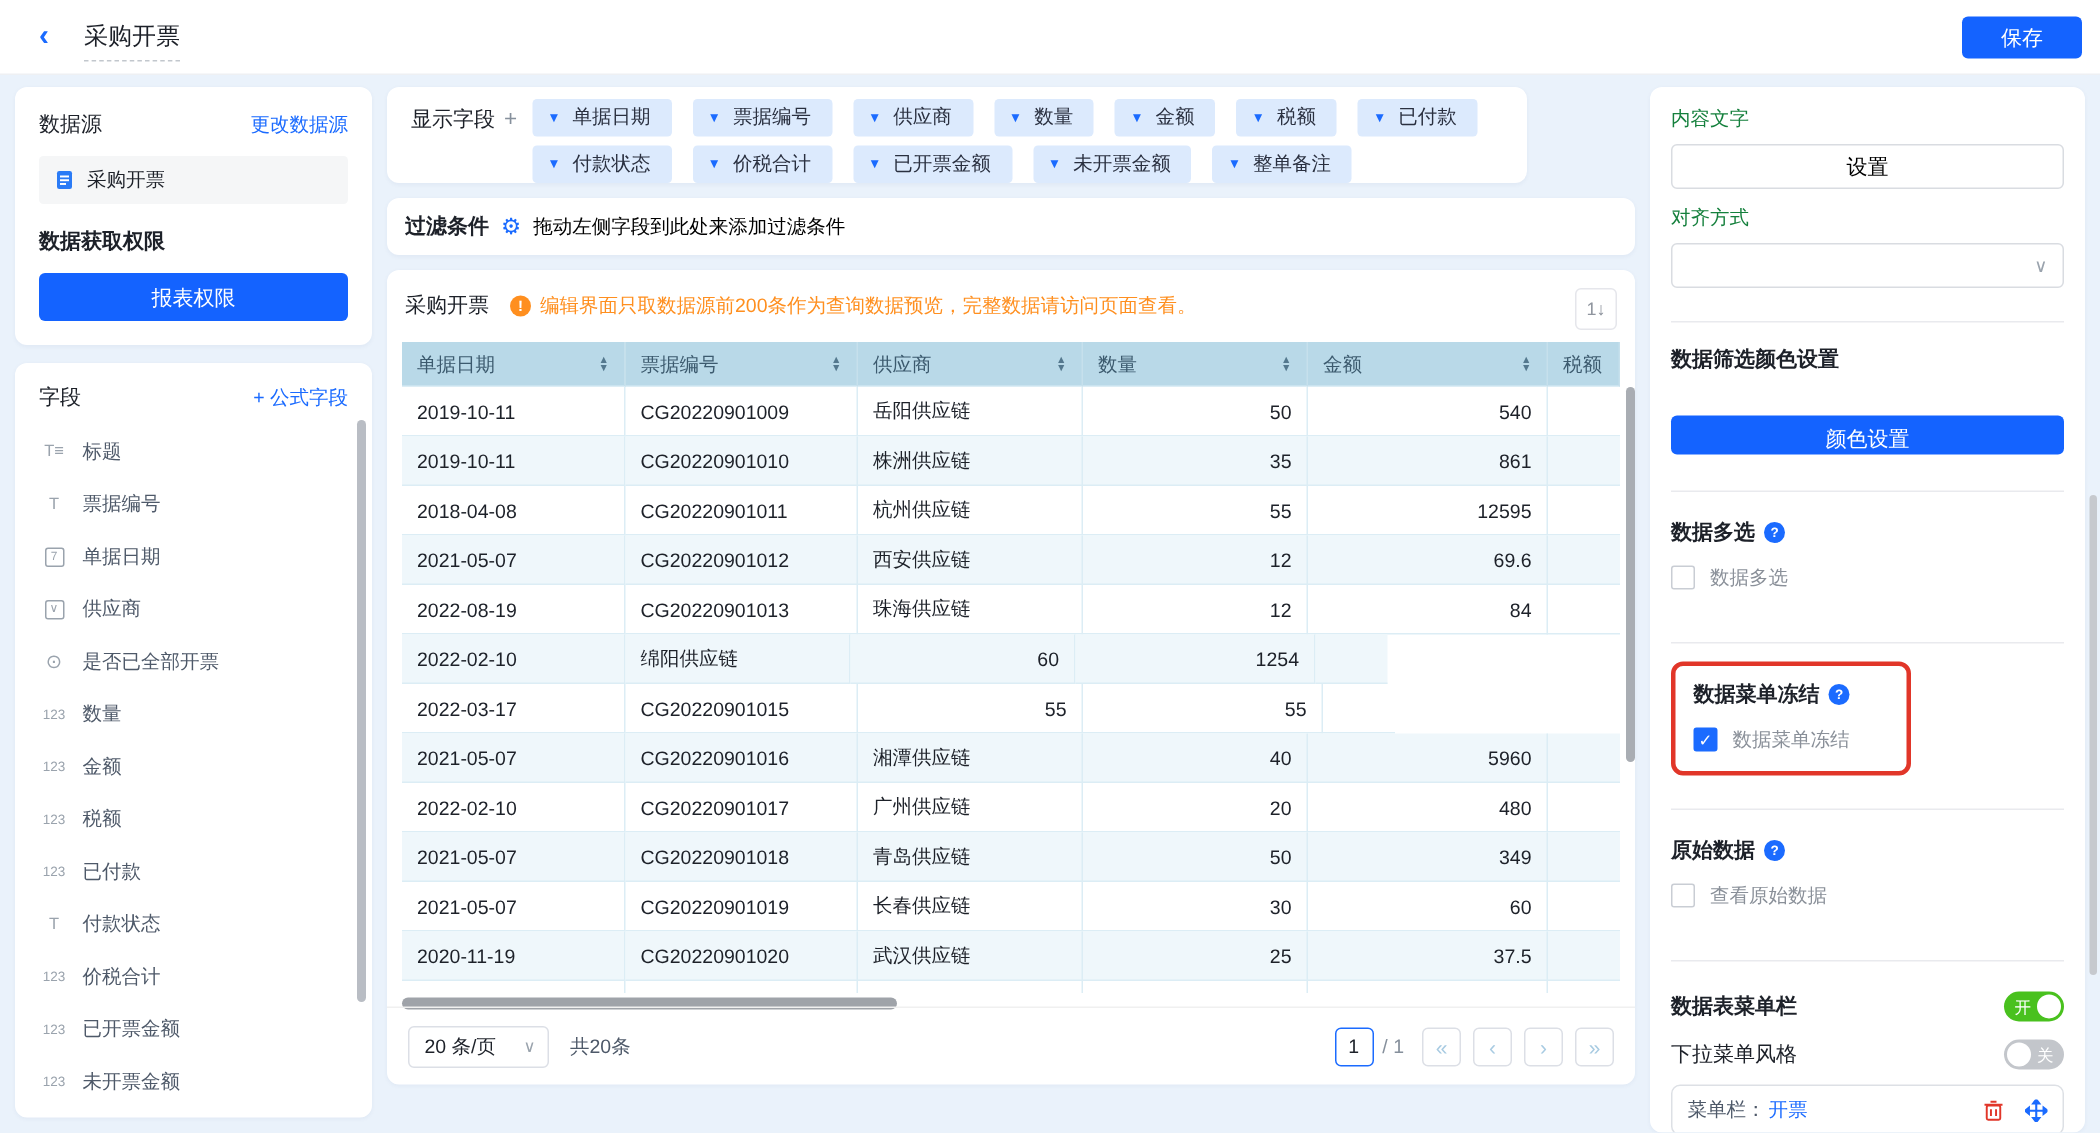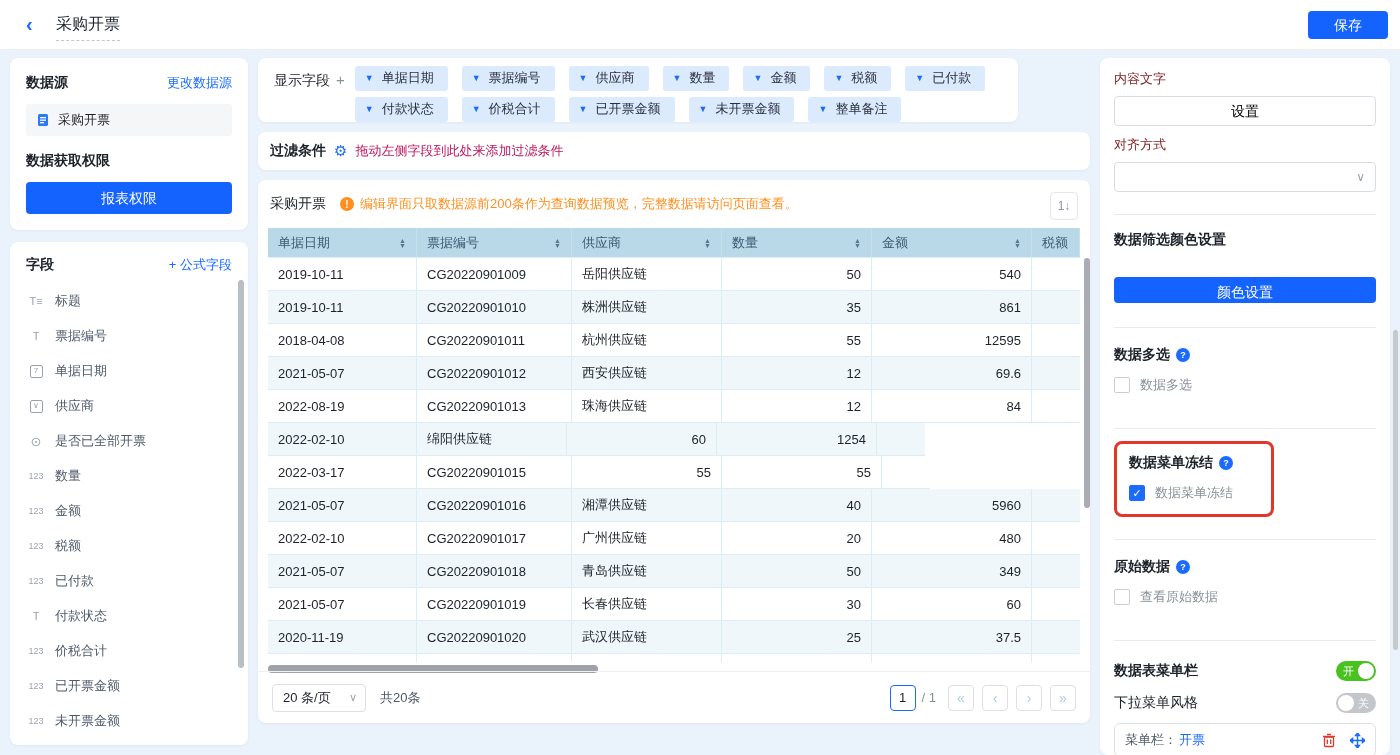--- a/index.html
+++ b/index.html
@@ -10,21 +10,21 @@
 
   
   .topbar { position:absolute; top:0; left:0; width:1400px; height:50px; background:#fff; border-bottom:1px solid #eef0f3; z-index:5; }
   .back { position:absolute; left:26px; top:13px; color:#1b6bff; font-size:20px; font-weight:bold; cursor:pointer; }
   .doc-title { position:absolute; left:56px; top:14px; font-size:16px; padding-bottom:5px; border-bottom:1px dashed #c2c7cd; }
   .save-btn { position:absolute; right:12px; top:11px; width:80px; height:28px; background:#1463ff; color:#fff; font-size:14px; border:none; border-radius:4px; text-align:center; line-height:28px; cursor:pointer; }
 
   
   .ds-card { left:10px; top:58px; width:238px; height:172px; padding:16px; }
   .panel-head { display:flex; justify-content:space-between; align-items:center; }
-  .panel-title { font-size:14px; font-weight:bold; }
+  .panel-title { font-size:14px; font-weight:normal; }
   .blue-link { font-size:13px; color:#1b6bff; cursor:pointer; }
   .ds-selected { margin-top:12px; height:32px; background:#f5f6f7; border-radius:3px; display:flex; align-items:center; gap:8px; padding:0 10px; font-size:13px; }
   .perm-title { margin-top:16px; font-size:14px; font-weight:bold; }
   .blue-btn { margin-top:12px; width:100%; height:32px; background:#1463ff; color:#fff; font-size:14px; border:none; border-radius:4px; text-align:center; line-height:32px; cursor:pointer; }
 
   .fields-card { left:10px; top:242px; width:238px; height:503px; padding:14px 16px; overflow:hidden; }
   .fields-list { margin-top:18px; }
   .field-item { display:flex; align-items:center; gap:9px; font-size:13px; color:#4e5969; margin-bottom:17px; cursor:pointer; }
   .f-icon { width:20px; color:#9aa3ad; font-size:11px; display:inline-flex; align-items:center; justify-content:center; flex:none; }
   .f-icon .boxed { display:inline-flex; align-items:center; justify-content:center; width:13px; height:13px; border:1px solid #9aa3ad; border-radius:2px; font-size:8px; line-height:1; }
@@ -35,21 +35,21 @@
   .chips-card { left:258px; top:58px; width:760px; height:64px; padding:8px 10px; display:flex; }
   .chips-label { font-size:14px; padding:5px 10px 0 6px; white-space:nowrap; }
   .chips-label .plus { color:#86909c; margin-left:6px; font-size:15px; }
   .chip-row { display:flex; margin-bottom:6px; }
   .chip { display:inline-flex; align-items:center; gap:8px; background:#dceafd; border-radius:3px; padding:3px 14px 4px 10px; margin-right:14px; font-size:13px; color:#2a3040; cursor:pointer; white-space:nowrap; }
   .chip .caret { color:#1b6bff; font-size:9px; }
 
   .filter-card { left:258px; top:132px; width:832px; height:38px; display:flex; align-items:center; gap:8px; padding:0 12px; }
   .filter-title { font-size:14px; font-weight:bold; }
   .gear { color:#1b6bff; font-size:15px; }
-  .filter-ph { font-size:13px; color:#be185d; }
+  .filter-ph { font-size:13px; color:#000000; }
 
   .table-card { left:258px; top:180px; width:832px; height:543px; }
   .tc-head { position:absolute; top:15px; left:12px; display:flex; align-items:center; gap:14px; }
   .tc-title { font-size:14px; }
   .warn { display:flex; align-items:center; gap:6px; font-size:13px; color:#ff8f1f; }
   .warn-ic { width:14px; height:14px; border-radius:50%; background:#ff8f1f; color:#fff; font-size:10px; font-weight:bold; display:inline-flex; align-items:center; justify-content:center; flex:none; }
   .sort-box { position:absolute; top:12px; right:12px; width:28px; height:28px; border:1px solid #e5e6eb; border-radius:4px; display:flex; align-items:center; justify-content:center; color:#8f959e; font-size:12px; cursor:pointer; }
 
   .grid-wrap { position:absolute; top:48px; left:10px; width:812px; height:434px; overflow:hidden; }
   .g-row { display:flex; }
@@ -67,21 +67,21 @@
   .pg-select { width:94px; height:28px; border:1px solid #dcdfe6; border-radius:4px; display:flex; align-items:center; justify-content:space-between; padding:0 8px 0 10px; font-size:13px; cursor:pointer; }
   .pg-select .chev { color:#9aa3ad; font-size:11px; }
   .pg-total { font-size:13px; color:#4e5969; margin-left:14px; }
   .pg-right { display:flex; align-items:center; }
   .pg-page { width:26px; height:26px; border:1px solid #1b6bff; border-radius:4px; text-align:center; line-height:24px; font-size:13px; }
   .pg-of { font-size:13px; color:#86909c; margin:0 4px 0 6px; }
   .pg-btn { width:26px; height:26px; border:1px solid #dcdfe6; border-radius:4px; margin-left:8px; display:flex; align-items:center; justify-content:center; color:#a8cbe2; font-size:14px; cursor:pointer; background:#fff; }
 
   
   .set-card { left:1100px; top:58px; width:290px; height:697px; padding:12px 14px; overflow:hidden; }
-  .s-label { font-size:13px; color:#7f1d1d; }
+  .s-label { font-size:13px; color:#15803d; }
   .outline-btn { margin-top:8px; width:100%; height:30px; border:1px solid #d9dce1; border-radius:4px; background:#fff; font-size:14px; text-align:center; line-height:28px; cursor:pointer; }
   .s-select { margin-top:8px; width:100%; height:30px; border:1px solid #d9dce1; border-radius:4px; display:flex; align-items:center; justify-content:flex-end; padding:0 10px; color:#9aa3ad; font-size:12px; cursor:pointer; }
   .divider { border-top:1px solid #e9eaee; margin-top:22px; }
   .sec-title { display:flex; align-items:center; gap:6px; font-size:14px; font-weight:bold; }
   .help { width:14px; height:14px; border-radius:50%; background:#1b6bff; color:#fff; font-size:9px; font-weight:bold; display:inline-flex; align-items:center; justify-content:center; flex:none; cursor:pointer; }
   .cb-row { display:flex; align-items:center; gap:10px; margin-top:12px; font-size:13px; color:#8a9099; }
   .cb { width:16px; height:16px; border:1px solid #c9cdd4; border-radius:2px; background:#fff; flex:none; cursor:pointer; }
   .cb.checked { background:#1b6bff; border-color:#1b6bff; color:#fff; font-size:11px; display:flex; align-items:center; justify-content:center; }
   .red-box { margin-top:12px; border:3px solid #e13629; border-radius:8px; padding:10px 24px 12px 12px; width:160px; }
   .red-box .cb-row { margin-top:12px; }

